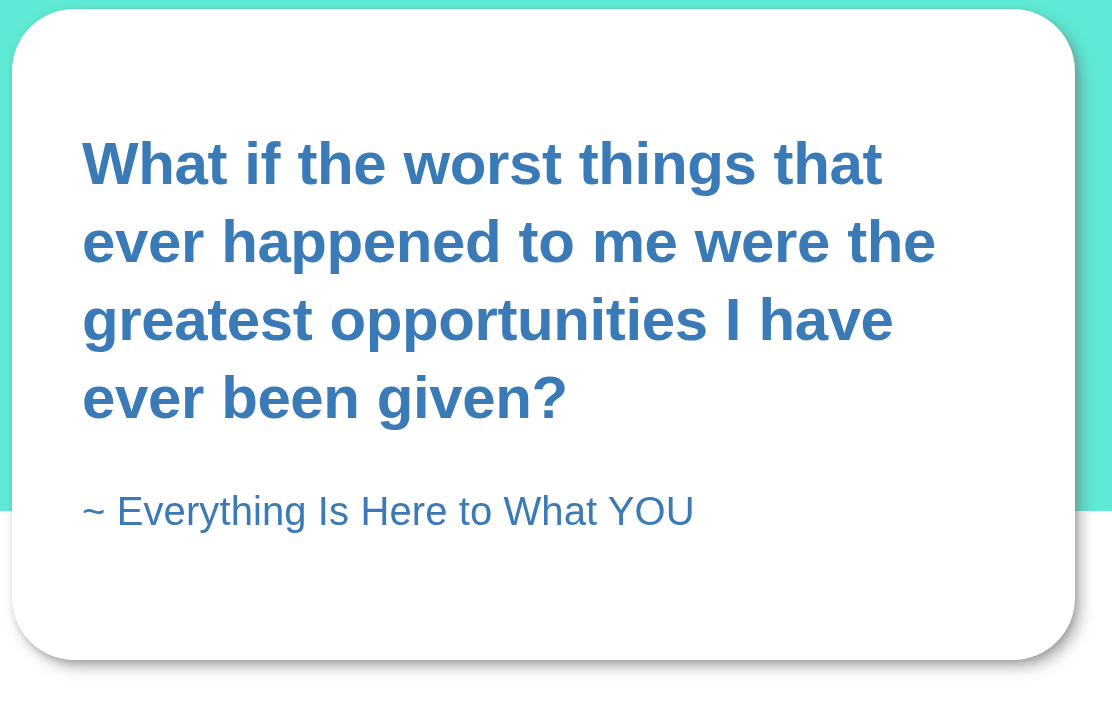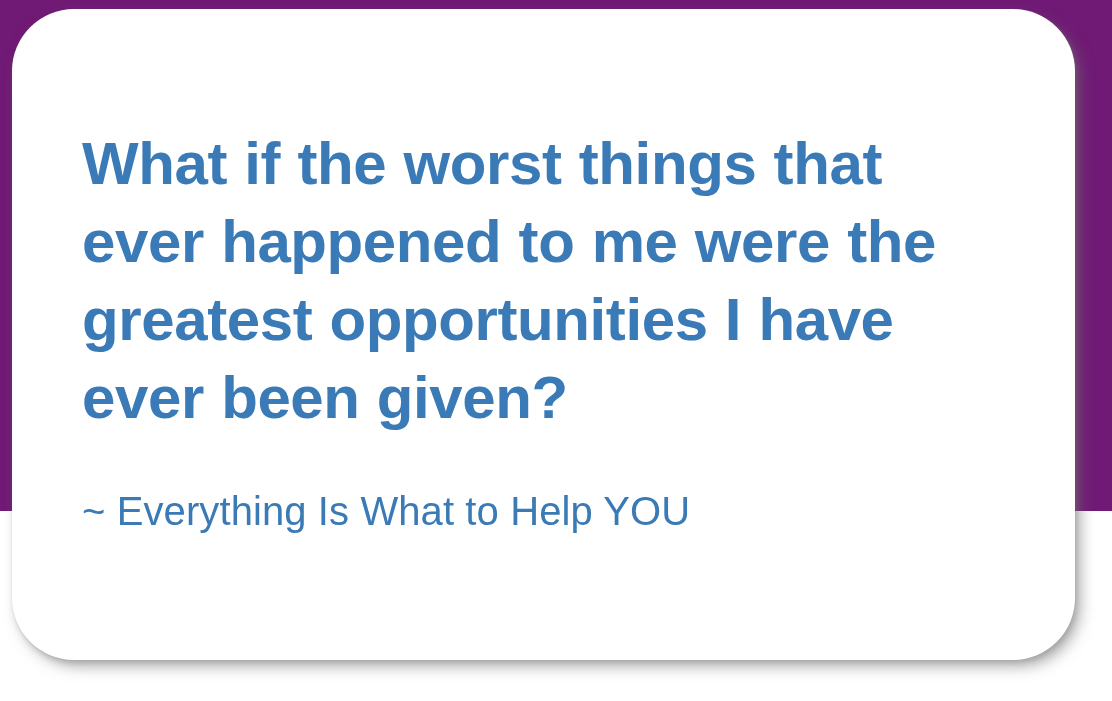--- a/index.html
+++ b/index.html
@@ -12,21 +12,21 @@
     height: 701px;
     overflow: hidden;
     font-family: "Liberation Sans", sans-serif;
     -webkit-font-smoothing: antialiased;
   }
 
   .stage {
     position: relative;
     width: 1112px;
     height: 511px;
-    background: #701a75;
+    background: #5eead4;
   }
 
   
   .quote-card {
     position: absolute;
     left: 12px;
     top: 9px;
     width: 1063px;
     height: 651px;
     background: #ffffff;
@@ -73,19 +73,19 @@
 <body>
 
 <div class="stage">
 
   <div class="quote-card">
 
     <div class="card-body">
 
       <p class="quote-headline">What if the worst things that ever happened to me were the greatest opportunities I have ever been given?</p>
 
-      <p class="quote-attribution">~ Everything Is What to Help YOU</p>
+      <p class="quote-attribution">~ Everything Is Here to What YOU</p>
 
     </div>
 
   </div>
 
 </div>
 
 </body></html>

